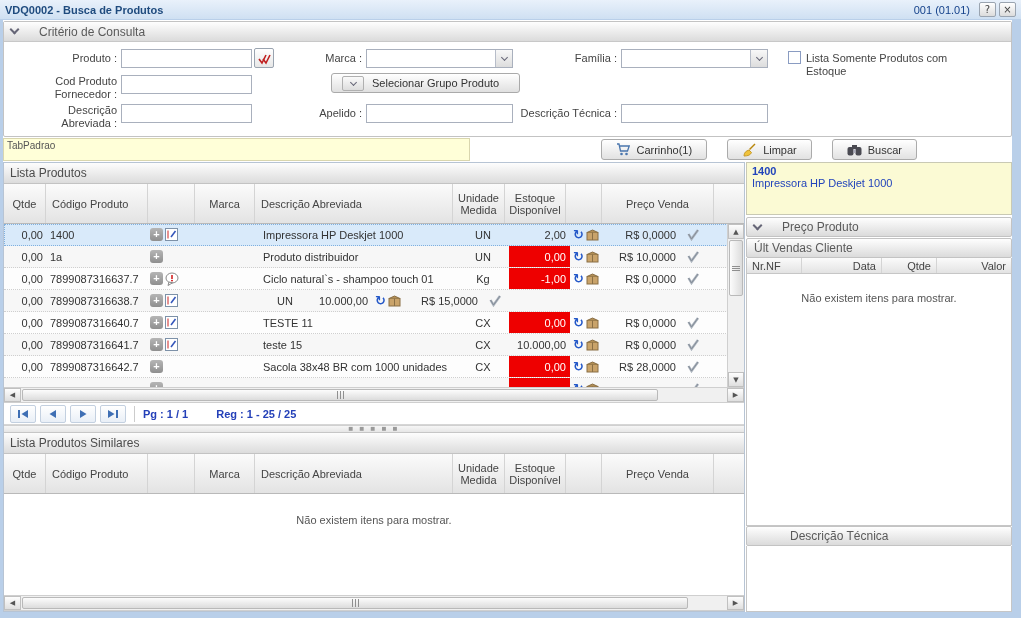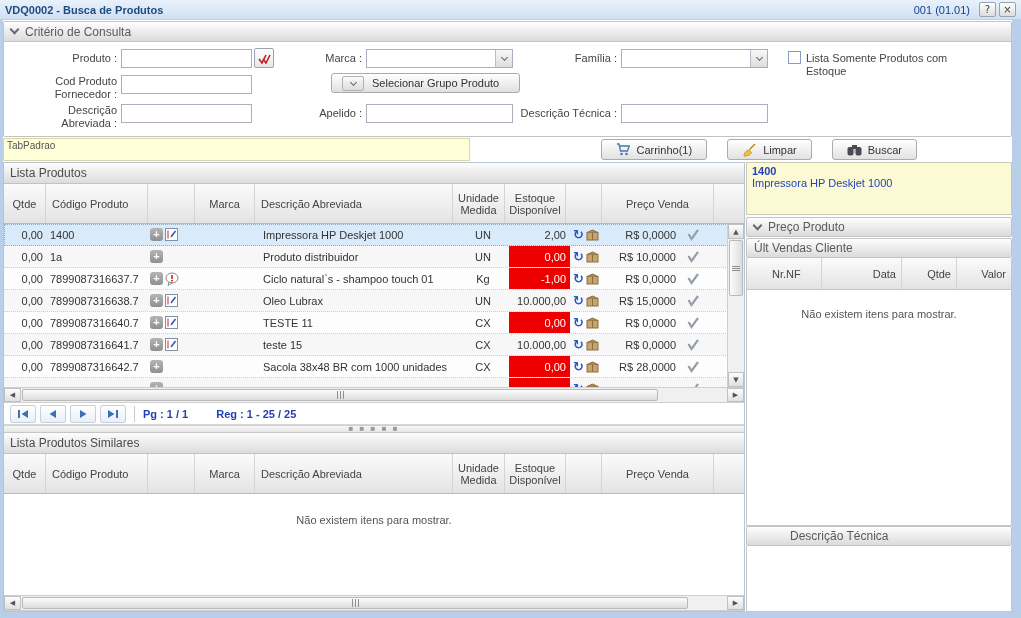--- a/index.html
+++ b/index.html
@@ -18,21 +18,21 @@
   .chromebtn { width:17px; height:15px; border:1px solid #9aa4b0; border-radius:2px;
     background:linear-gradient(#fff,#dcdcdc); font-size:10px; color:#444; line-height:13px;
     text-align:center; margin-left:3px; cursor:pointer; font-family:"DejaVu Sans",sans-serif; }
   .edge { position:absolute; background:#b9cfe9; }
   .edge.left { left:0; top:20px; width:3px; bottom:0; }
   .edge.right { right:0; top:20px; width:9px; bottom:0; }
   .edge.bottom { left:0; right:0; bottom:0; height:6px; }
 
   
   .phead { height:20px; background:linear-gradient(#fefefe,#dbdbdb); border:1px solid #c3c3c3;
-    display:flex; align-items:center; gap:7px; padding:0 7px; color:#5a5a5a; font-size:12px; }
+    display:flex; align-items:center; gap:21px; padding:0 7px; color:#5a5a5a; font-size:12px; }
   .chev { width:7px; height:7px; border-left:2px solid #667; border-bottom:2px solid #667;
     transform:rotate(-45deg); margin-top:-4px; }
 
   
   .criteria { position:absolute; left:3px; top:21px; width:1009px; height:116px;
     border:1px solid #c3c3c3; background:#fff; border-radius:2px; }
   .criteria .phead { border:none; border-bottom:1px solid #c8c8c8; }
   .cform { position:relative; height:94px; }
   .flabel { position:absolute; text-align:right; color:#444; line-height:13px; }
   .tinput { position:absolute; height:19px; border:1px solid #a9b0bd; background:#fff;
@@ -139,22 +139,22 @@
   .bottomscroll { position:absolute; left:0; right:0; bottom:0; }
   .emptytext { color:#555; }
 
   
   .rightpanel { position:absolute; left:746px; top:162px; width:266px; height:450px;
     display:flex; flex-direction:column; }
   .infobox { height:53px; background:#fbfad4; border:1px solid #c9c9b4; padding:2px 5px; overflow:hidden; }
   .infobox .code { color:#2244bb; font-weight:bold; }
   .infobox .name { color:#2244bb; }
   .rightpanel .phead { margin-top:2px; border-radius:2px; }
-  .vhead { display:flex; height:32px; background:linear-gradient(#fbfbfb,#e3e3e3);
-    border:1px solid #c6c6c6; border-top:none;padding-left:20px; }
+  .vhead { display:flex; height:16px; background:linear-gradient(#fbfbfb,#e3e3e3);
+    border:1px solid #c6c6c6; border-top:none; }
   .vhead .hc { border-right:1px solid #d4d4d4; display:flex; align-items:center; padding:0 5px;
     color:#444; cursor:pointer; }
   .vh-nr{width:55px}.vh-data{width:80px;justify-content:flex-end}
   .vh-qtde{width:55px;justify-content:flex-end}.vh-valor{flex:1;justify-content:flex-end;border-right:none!important}
   .vbody { flex:1; background:#fff; border:1px solid #c6c6c6; border-top:none;
     display:flex; justify-content:center; padding-top:18px; }
   .dtecbox { height:66px; background:#fff; border:1px solid #c6c6c6; border-top:none; }
 </style>
 </head>
 <body>
@@ -393,21 +393,20 @@
           <span class="ic-add">+</span>
           <span class="ic-svg">
               <svg width="13" height="13">
                 <rect x="0.5" y="0.5" width="12" height="12" fill="#fff" stroke="#7d91a8"></rect>
                 <path d="M3 2.5 v8" stroke="#cc2222"></path>
                 <path d="M6 9 L10.5 3" stroke="#3355bb" stroke-width="1.6"></path>
               </svg>
             </span>
         </span>
         <span class="cell c-marca"></span>
-        <span class="cell c-desc">Oleo Lubrax</span>
         <span class="cell c-un">UN</span>
         <span class="cell c-est">10.000,00</span>
         <span class="cell c-gap">
           <span class="ic-refresh">↻</span>
           <span class="ic-svg">
               <svg width="13" height="12">
                 <rect x="1" y="3.5" width="11" height="7.5" fill="#c9a36a" stroke="#8a6f45"></rect>
                 <path d="M1 3.5 L6.5 1 L12 3.5" fill="#b08d55" stroke="#8a6f45"></path>
                 <path d="M6.5 3.5 v7.5" stroke="#8a6f45"></path>
               </svg>

